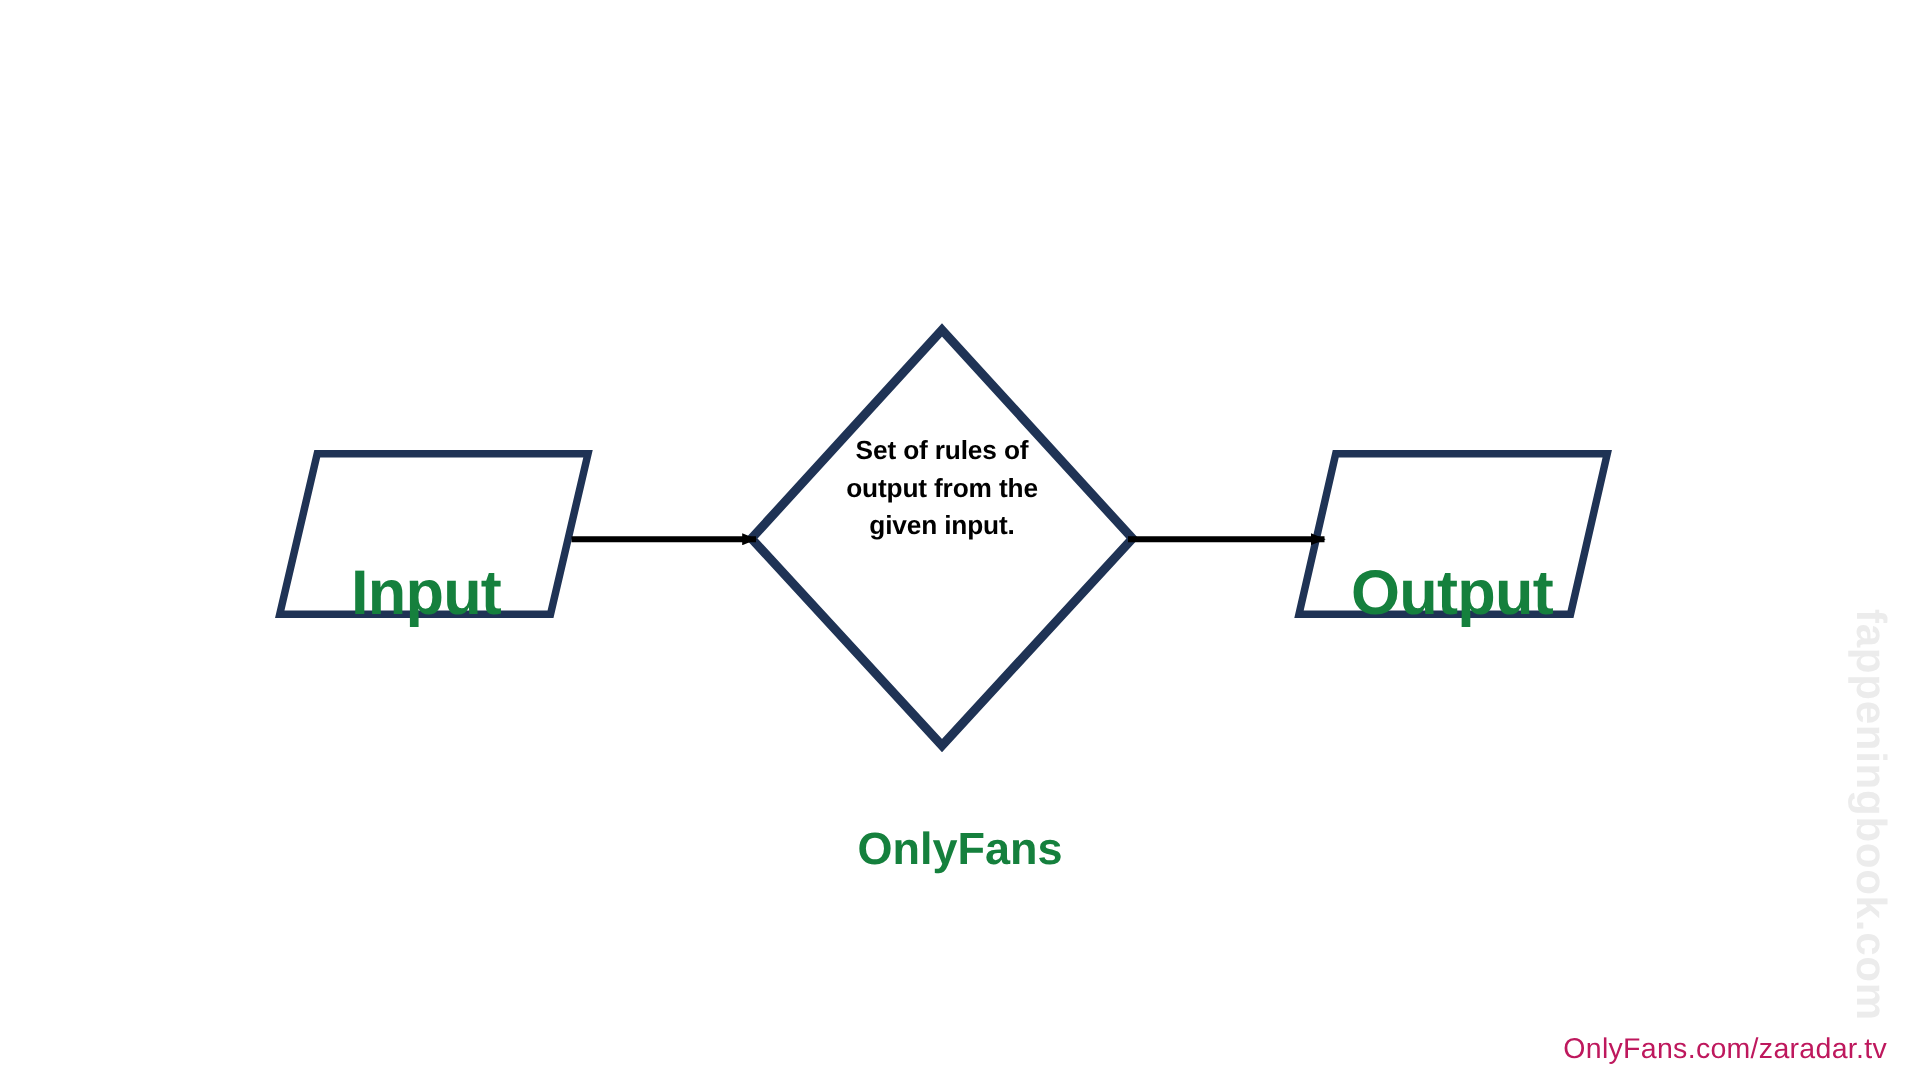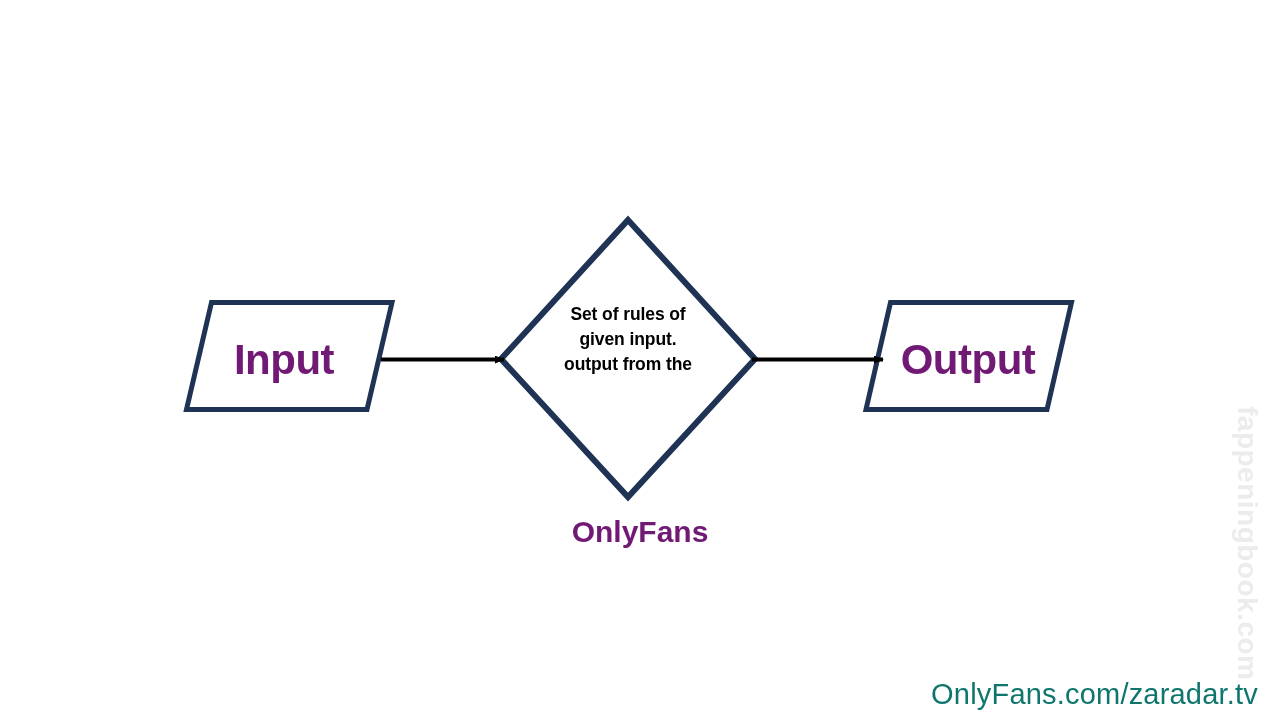--- a/index.html
+++ b/index.html
@@ -29,23 +29,24 @@
     top: 0;
     width: 1280px;
     height: 720px;
   }
 
   
   .node-label {
     position: absolute;
     font-family: "Liberation Sans", sans-serif;
     font-weight: bold;
-    color: #701a75;
+    color: #15803d;
     white-space: nowrap;
     text-align: center;
+    margin-top: 35px;
   }
 
   #input-label {
     left: 211px;
     top: 334px;
     width: 146px;
     font-size: 42px;
     line-height: 52px;
     letter-spacing: -0.5px;
   }
@@ -56,21 +57,21 @@
     width: 156px;
     font-size: 42px;
     line-height: 52px;
     letter-spacing: -0.5px;
     text-align: center;
   }
 
   #decision-text {
     position: absolute;
     left: 498px;
-    top: 302px;
+    top: 288px;
     width: 260px;
     text-align: center;
     font-family: "Liberation Sans", sans-serif;
     font-weight: bold;
     font-size: 17.5px;
     line-height: 25px;
     color: #000000;
     letter-spacing: -0.1px;
   }
   #decision-text .tline { display: block; }
@@ -82,22 +83,22 @@
     font-size: 30px;
     line-height: 38px;
   }
 
   
   #watermark-bottom {
     position: absolute;
     right: 22px;
     bottom: 9px;
     font-family: "Liberation Sans", sans-serif;
-    font-size: 29px;
-    color: #0f766e;
+    font-size: 19px;
+    color: #be185d;
     white-space: nowrap;
     letter-spacing: 0.2px;
   }
 
   #watermark-side {
     position: absolute;
     right: -77px;
     top: 500px;
     width: 220px;
     transform: rotate(90deg);
@@ -131,22 +132,22 @@
 
     <line x1="381" y1="359.5" x2="504" y2="359.5" stroke="#000000" stroke-width="4" marker-end="url(#arrowhead)"></line>
 
     <line x1="752" y1="359.5" x2="883" y2="359.5" stroke="#000000" stroke-width="4" marker-end="url(#arrowhead)"></line>
   </svg>
 
   <div class="node-label" id="input-label">Input</div>
 
   <div id="decision-text">
     <span class="tline">Set of rules of</span>
+    <span class="tline">output from the</span>
     <span class="tline">given input.</span>
-    <span class="tline">output from the</span>
   </div>
 
   <div class="node-label" id="output-label">Output</div>
 
   <div class="node-label" id="algorithm-caption">OnlyFans</div>
 
   <div id="watermark-bottom">OnlyFans.com/zaradar.tv</div>
 
   <div id="watermark-side">fappeningbook.com</div>
 

